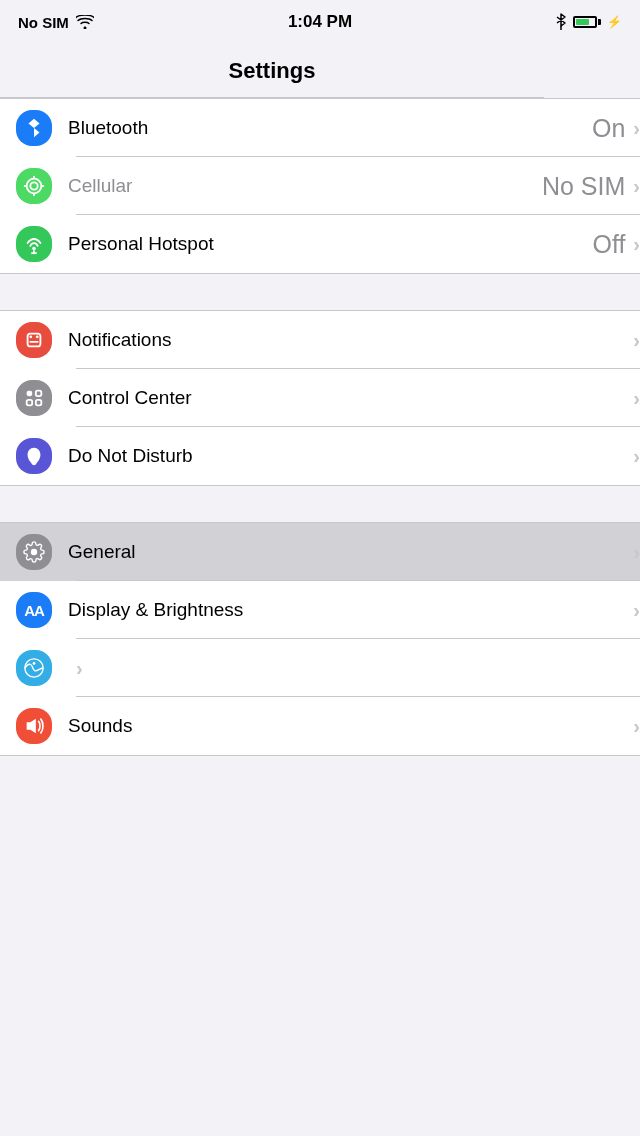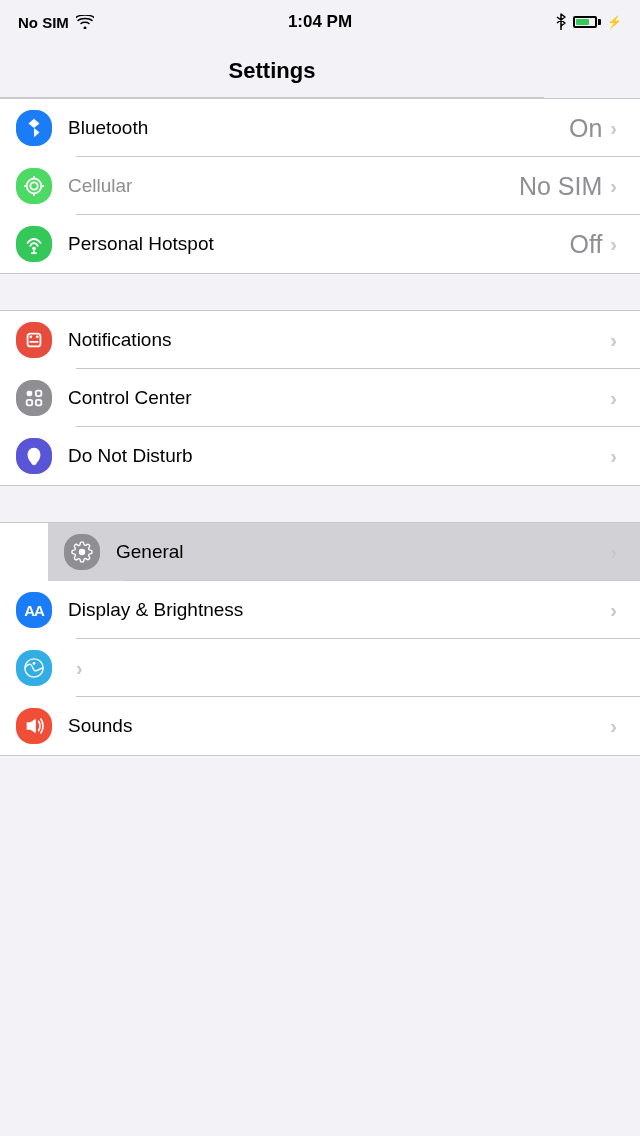--- a/index.html
+++ b/index.html
@@ -76,29 +76,28 @@
     .section-gap {
       height: 36px;
       background: #f2f2f7;
     }
 
     
     .settings-row {
       display: flex;
       align-items: center;
       min-height: 58px;
-      padding: 0 23px 0 16px;
+      padding: 0 0 0 16px;
       background: #fff;
       position: relative;
       cursor: pointer;
     }
 
     .settings-row.highlighted {
       background: #d1d1d6;
-      margin-left: 48px;
     }
 
     .settings-row::after {
       content: '';
       position: absolute;
       bottom: 0;
       left: 76px;
       right: 0;
       height: 1px;
       background: #c8c8cc;

